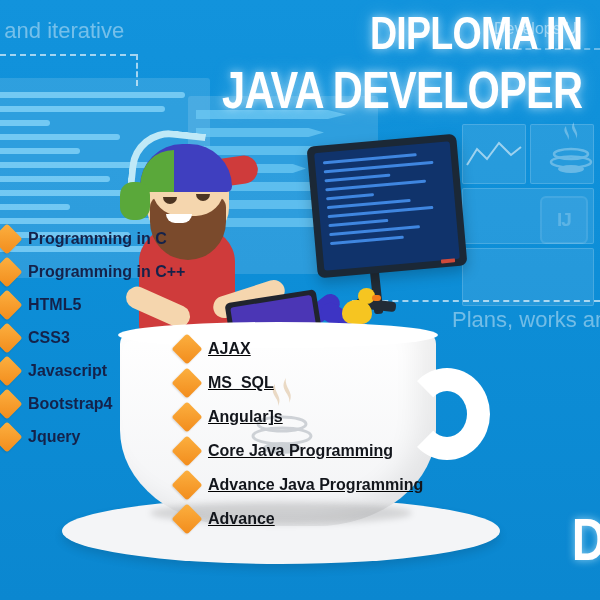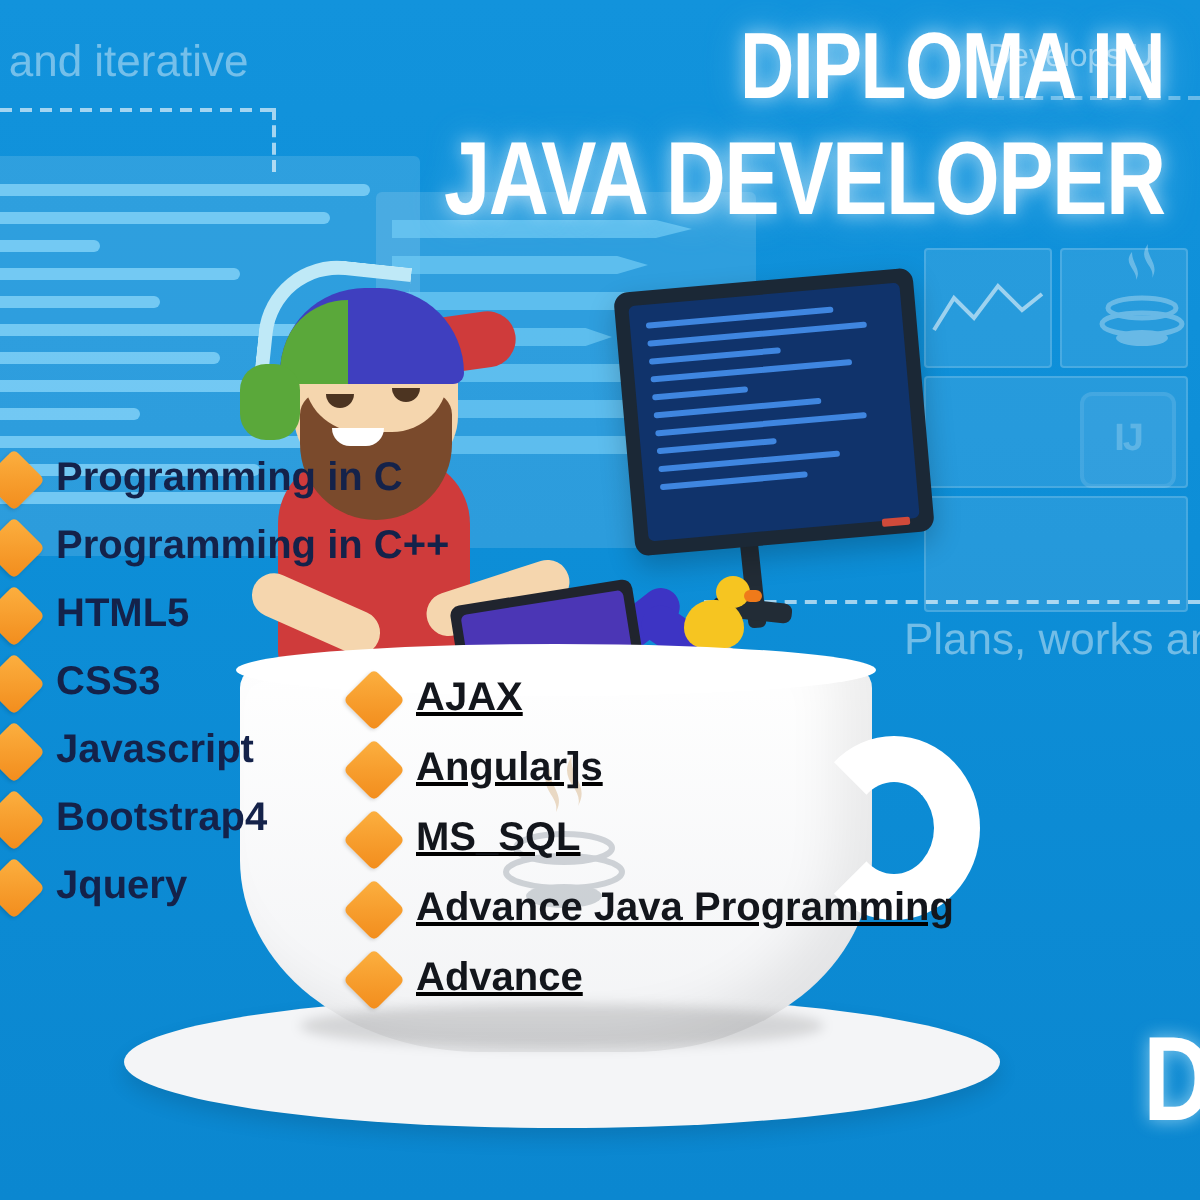--- a/index.html
+++ b/index.html
@@ -198,21 +198,21 @@
   
   .list{position:absolute;}
   .row{display:flex;align-items:center;}
   .diamond{
     width:22px;height:22px;flex:0 0 22px;
     background:linear-gradient(135deg,#fcb040 0%,#f28c1c 100%);
     transform:rotate(45deg);border-radius:3px;
     box-shadow:0 1px 2px rgba(0,0,0,.15);
   }
   .row .lbl{
-    margin-left:10px;font-size:20px;font-weight:bold;white-space:nowrap;
+    margin-left:10px;font-size:16px;font-weight:bold;white-space:nowrap;
     font-family:"Liberation Sans","DejaVu Sans",sans-serif;
   }
   #list-left{left:-4px;top:228px;}
   #list-left .row{margin-bottom:11px;}
   #list-left .lbl{color:#14224a;}
   #list-right{left:176px;top:338px;}
   #list-right .row{margin-bottom:12px;text-decoration:underline;}
   #list-right .lbl{color:#13161c;}
 
   
@@ -396,25 +396,29 @@
     </div>
   </div>
 
   <div class="list" id="list-right">
     <div class="row">
       <span class="diamond"></span>
       <span class="lbl">AJAX</span>
     </div>
     <div class="row">
       <span class="diamond"></span>
+      <span class="lbl">MS_SQL</span>
+    </div>
+    <div class="row">
+      <span class="diamond"></span>
       <span class="lbl">Angular]s</span>
     </div>
     <div class="row">
       <span class="diamond"></span>
-      <span class="lbl">MS_SQL</span>
+      <span class="lbl">Core Java Programming</span>
     </div>
     <div class="row">
       <span class="diamond"></span>
       <span class="lbl">Advance Java Programming</span>
     </div>
     <div class="row">
       <span class="diamond"></span>
       <span class="lbl">Advance</span>
     </div>
   </div>

